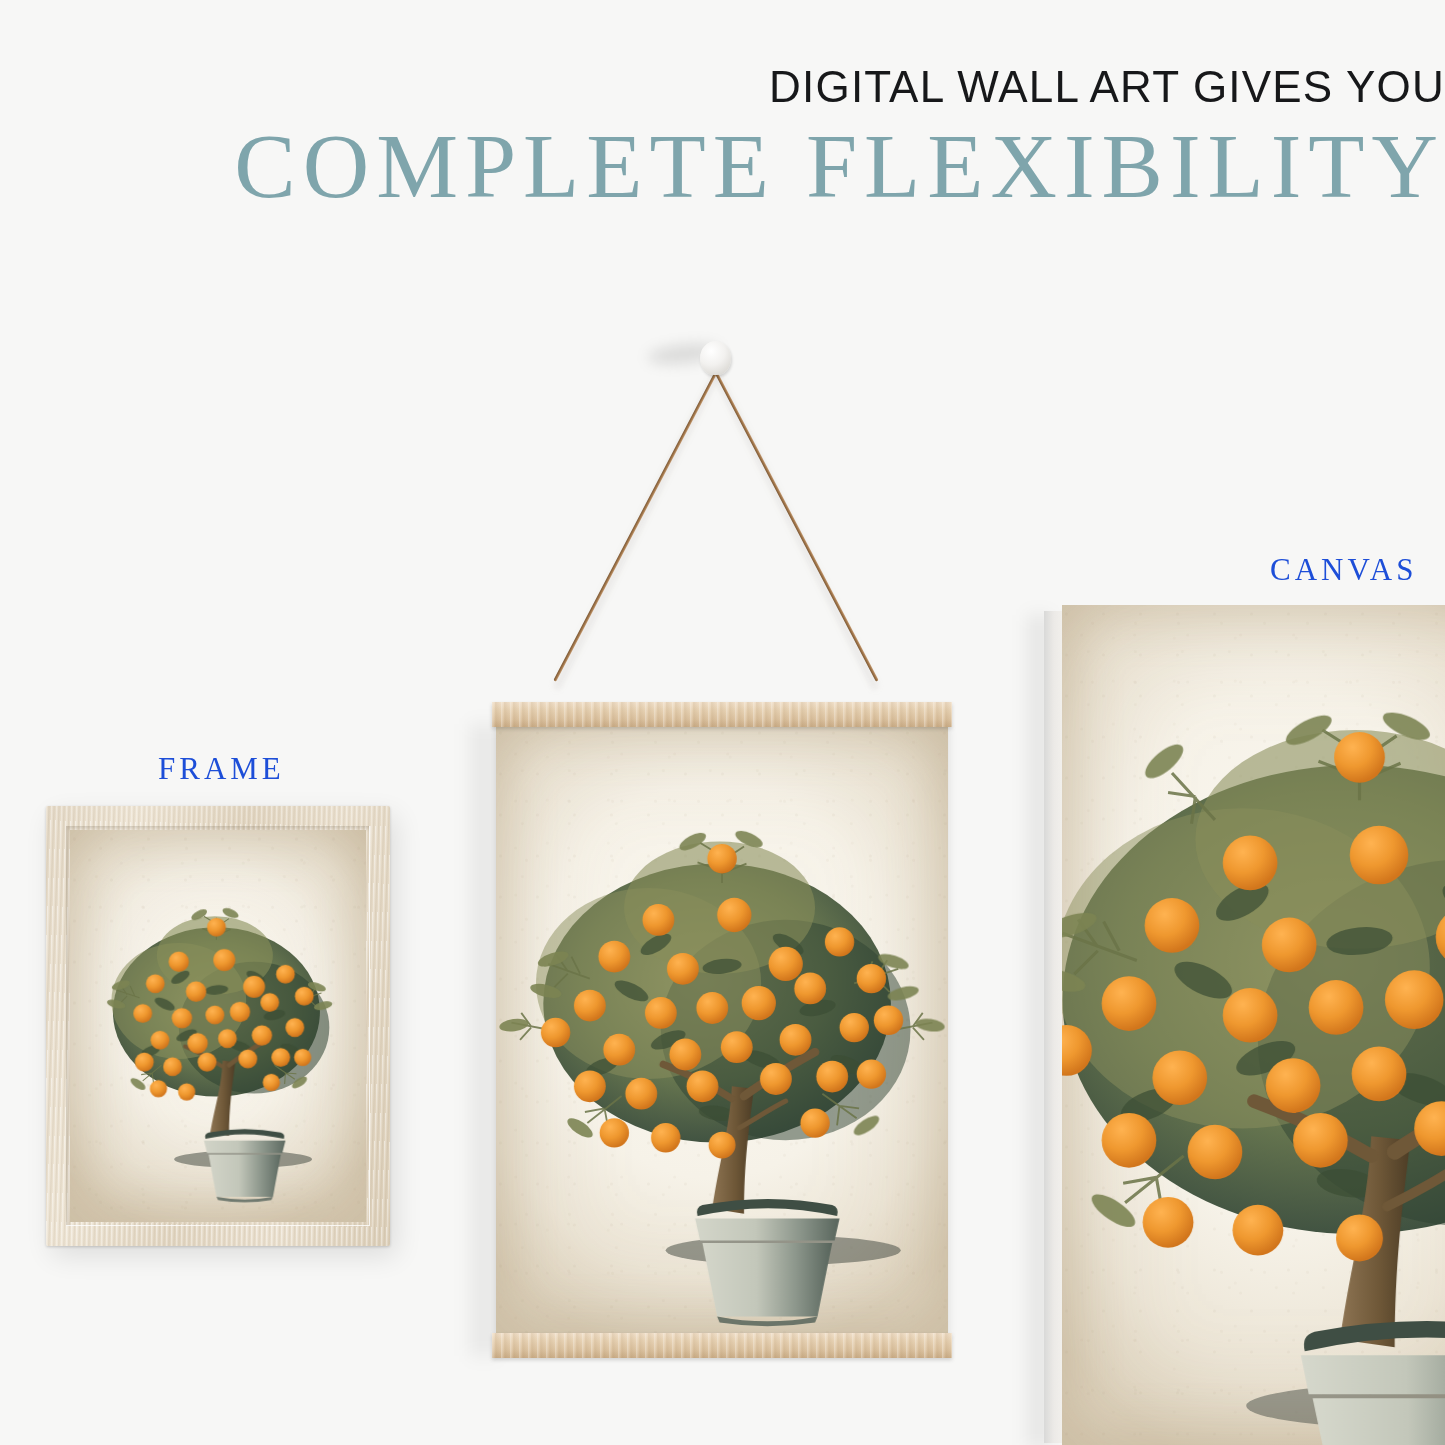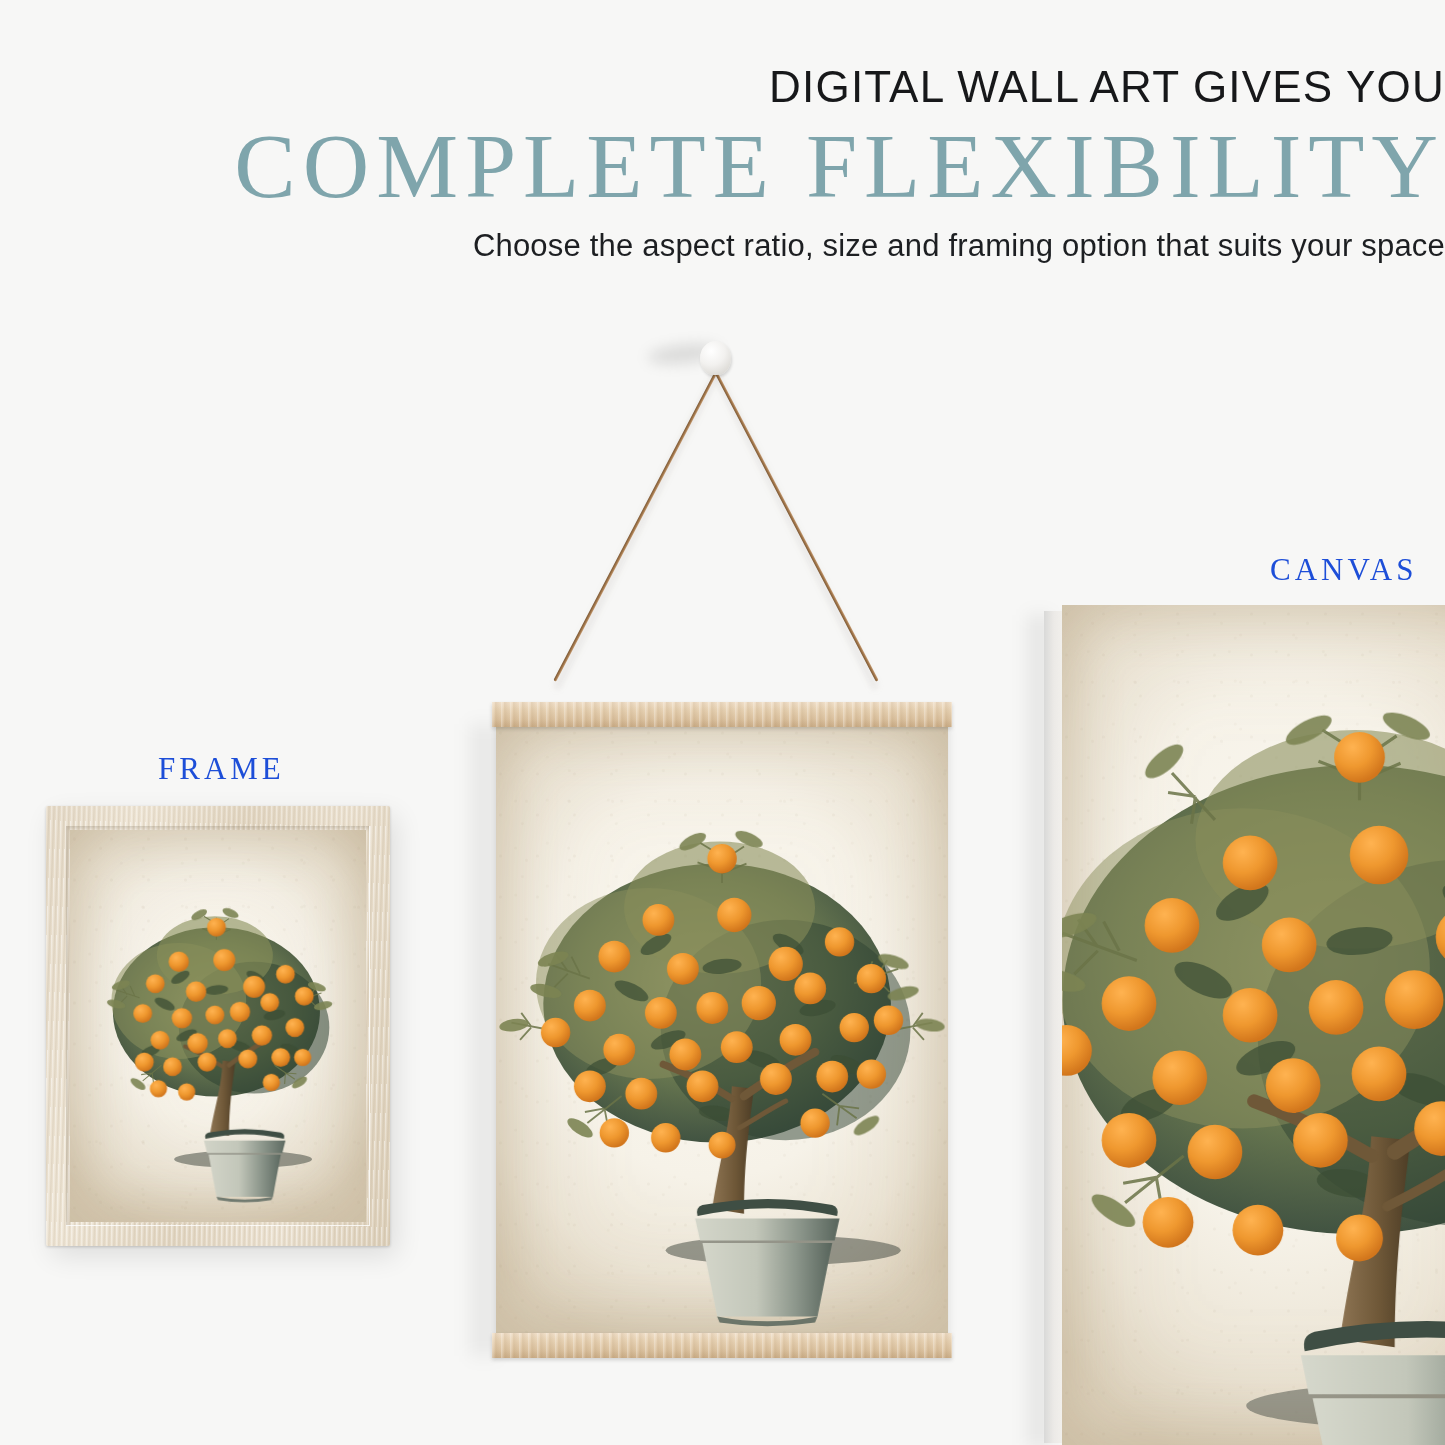--- a/index.html
+++ b/index.html
@@ -141,21 +141,20 @@
   }
   .art svg{position:absolute;inset:0;width:100%;height:100%;display:block;}
 </style>
 </head>
 <body>
 
 <div id="stage">
 
   <div class="hdr hdr-kicker">DIGITAL WALL ART GIVES YOU</div>
   <div class="hdr hdr-main">COMPLETE FLEXIBILITY</div>
-  <div class="hdr hdr-sub">Choose the aspect ratio, size and framing option that suits your space</div>
 
   <div class="item-label" style="left:158px;top:751px;font-size:31px;text-align:right;">FRAME</div>
 
   <div class="frame-wrap">
     <div class="frame-shadow"></div>
     <div class="frame-moulding">
       <div class="frame-bevel"></div>
       <div class="frame-art">
         <div class="art">
           <div class="art-bg"></div>

